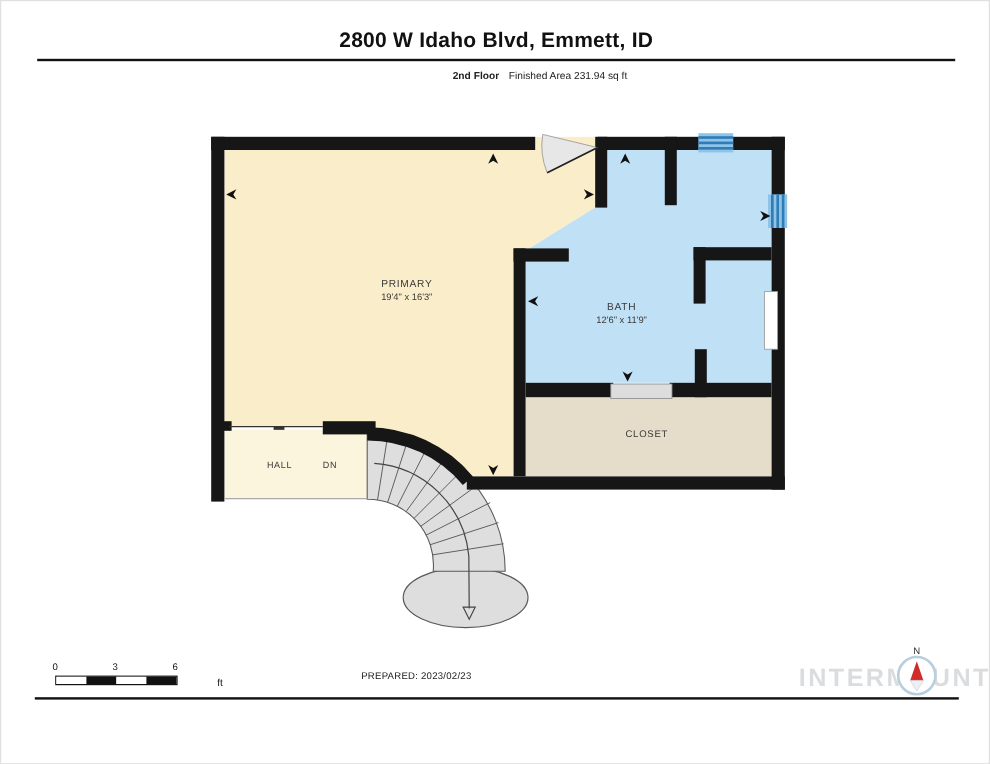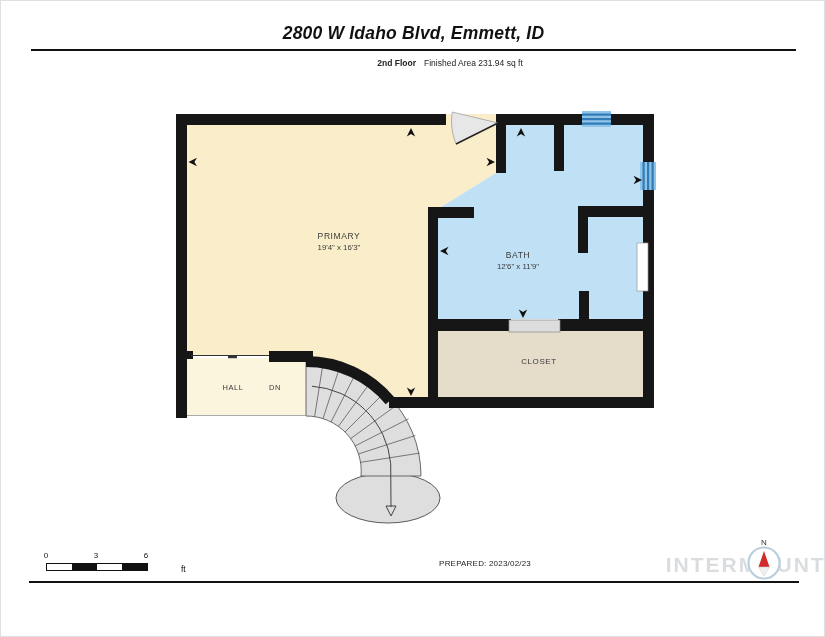--- a/index.html
+++ b/index.html
@@ -1,31 +1,31 @@
 <!DOCTYPE html>
 <html style="--wall: #161616; --primary-floor: #FAEDC9; --hall-floor: #FCF5DE; --bath-floor: #BFE0F5; --closet-floor: #E5DCCA; --stair-fill: #DEDEDE; --stair-line: #5a5a5a; --door-arc: #E7E7E7; --window-light: #8FC4E8; --window-dark: #2F7CB6; --watermark: #DADDE0; --compass-red: #D22B2B;"><head>
 <meta charset="utf-8">
 <style>
   html,body{margin:0;padding:0;background:#fff;}
   #page{position:relative;width:825px;height:637px;background:#fff;overflow:hidden;
         font-family:"Liberation Sans",sans-serif;border:1px solid #e0e0e0;box-sizing:border-box;}
   .abs{position:absolute;}
-  #title{top:22px;left:0;width:825px;text-align:center;font-size:17.5px;font-weight:bold;color:#111;letter-spacing:.2px;font-style:italic;}
+  #title{top:22px;left:0;width:825px;text-align:center;font-size:17.5px;font-weight:bold;color:#111;letter-spacing:.2px;}
   #header-rule{top:48px;left:30px;width:765px;height:2px;background:#111;}
   #subheader{top:57px;left:149px;width:600px;display:flex;justify-content:center;gap:8px;font-size:8.5px;color:#222;}
   #subheader .floor{font-weight:bold;}
   #plan-svg{top:0;left:0;}
   #footer-rule{top:580px;left:28px;width:770px;height:2px;background:#111;}
   #scalebar{top:562px;left:45px;width:102px;height:8px;border:1px solid #111;display:flex;box-sizing:border-box;}
   #scalebar .seg{flex:1;height:100%;}
   .seg.b{background:#111;} .seg.w{background:#fff;}
   .tick{top:550px;font-size:8px;color:#111;width:12px;text-align:center;}
   #tick-0{left:39px;} #tick-3{left:89px;} #tick-6{left:139px;}
   #scale-unit{top:563px;left:152px;font-size:8.5px;color:#111;margin-left:28px;}
-  #prepared{top:558px;left:300px;width:230px;text-align:right;font-size:8px;color:#222;letter-spacing:.2px;}
+  #prepared{top:558px;left:300px;width:230px;text-align:left;font-size:8px;color:#222;letter-spacing:.2px;}
   #disclaimer{top:596px;left:30px;width:780px;font-size:8.5px;color:#111;}
   svg text{font-family:"Liberation Sans",sans-serif;}
   .room-name{fill:#3a3a3a;letter-spacing:.6px;}
   .room-dims{fill:#3a3a3a;}
 </style>
 </head>
 <body>
 
 <div id="page">
 

